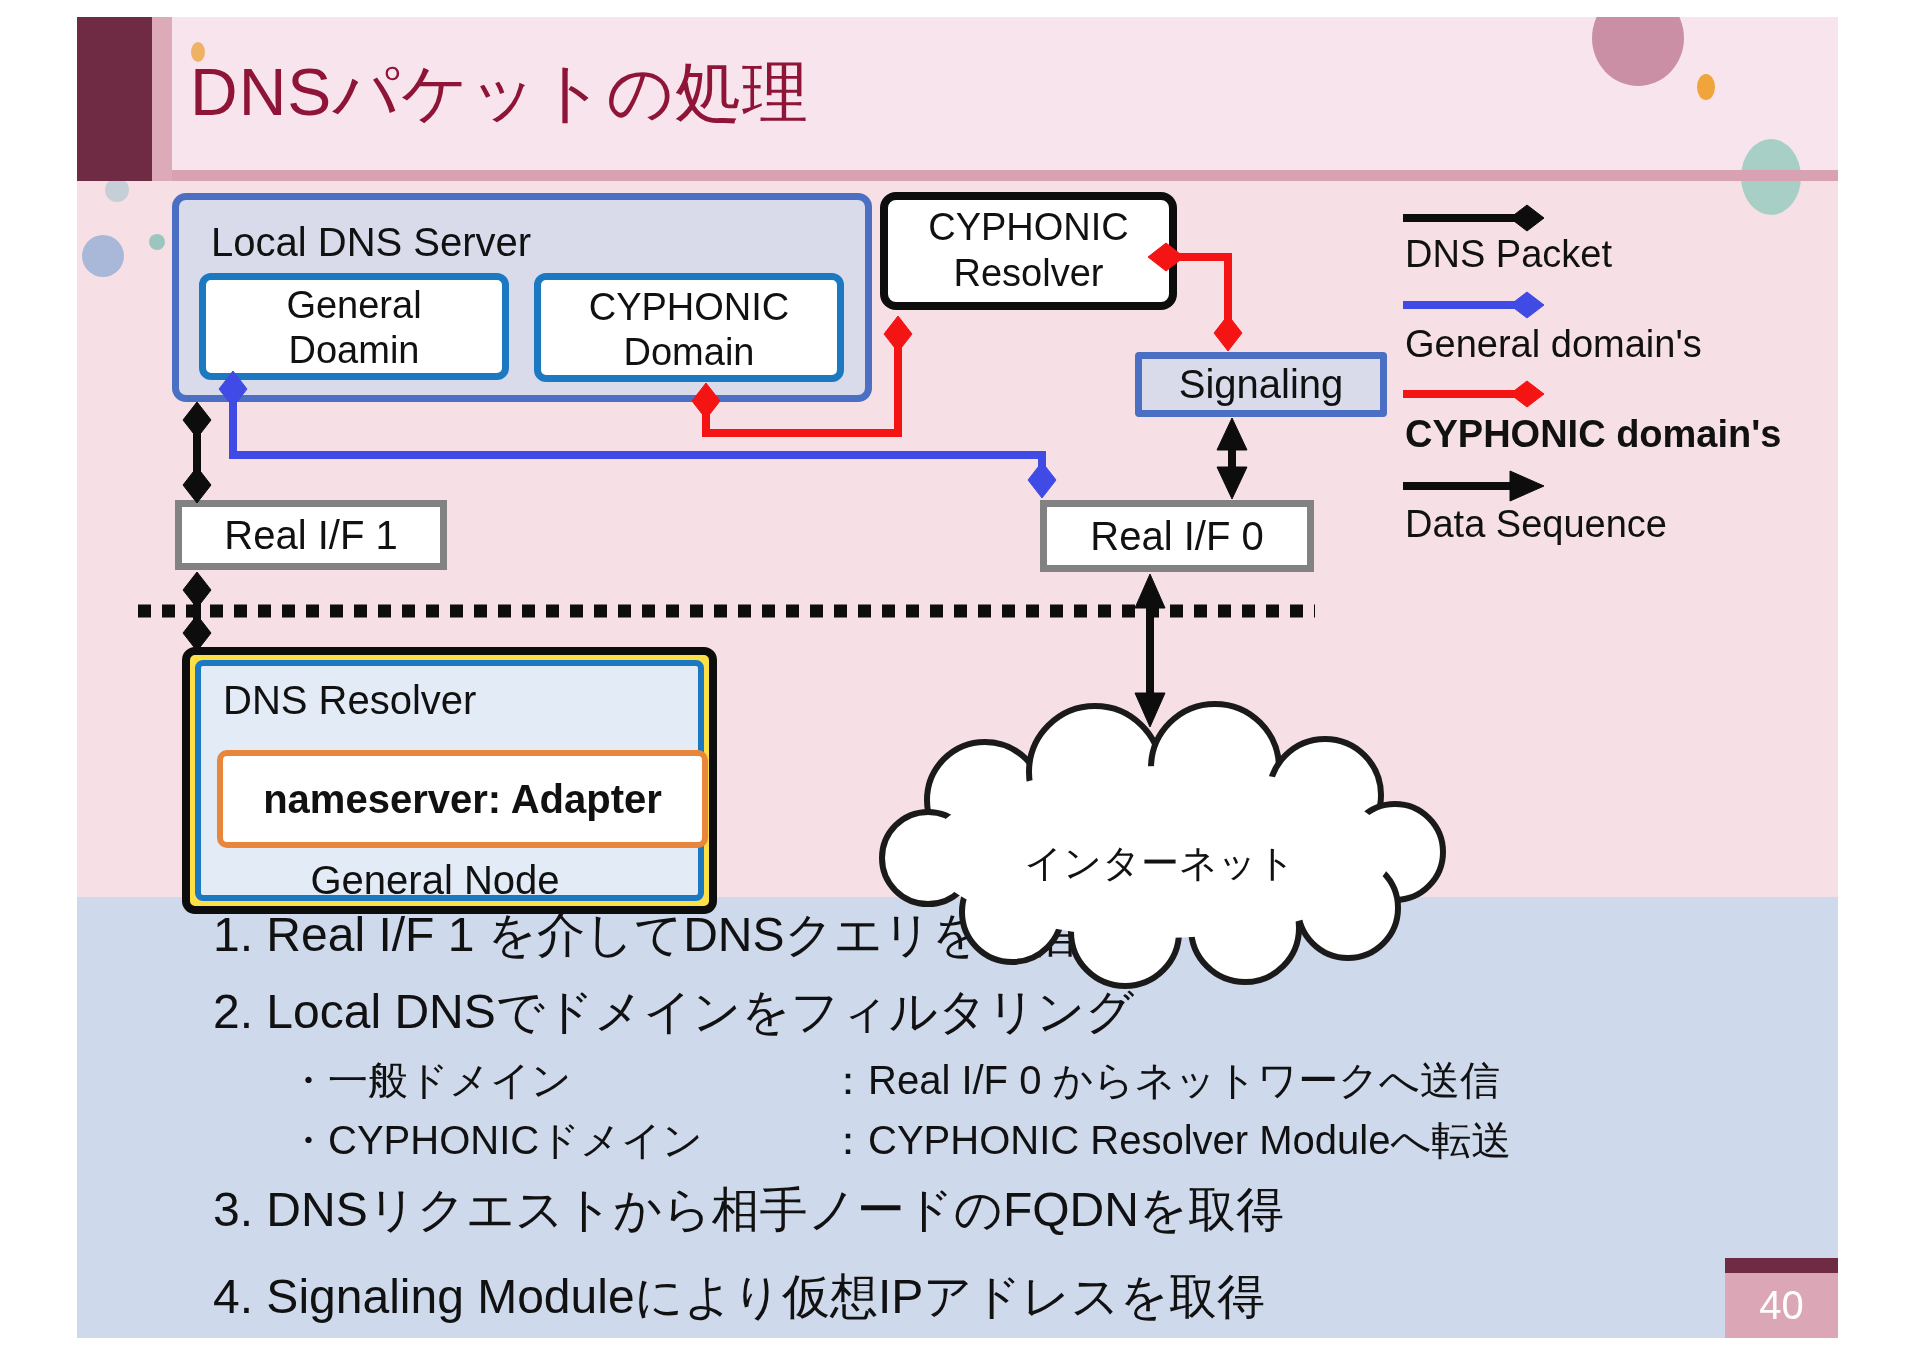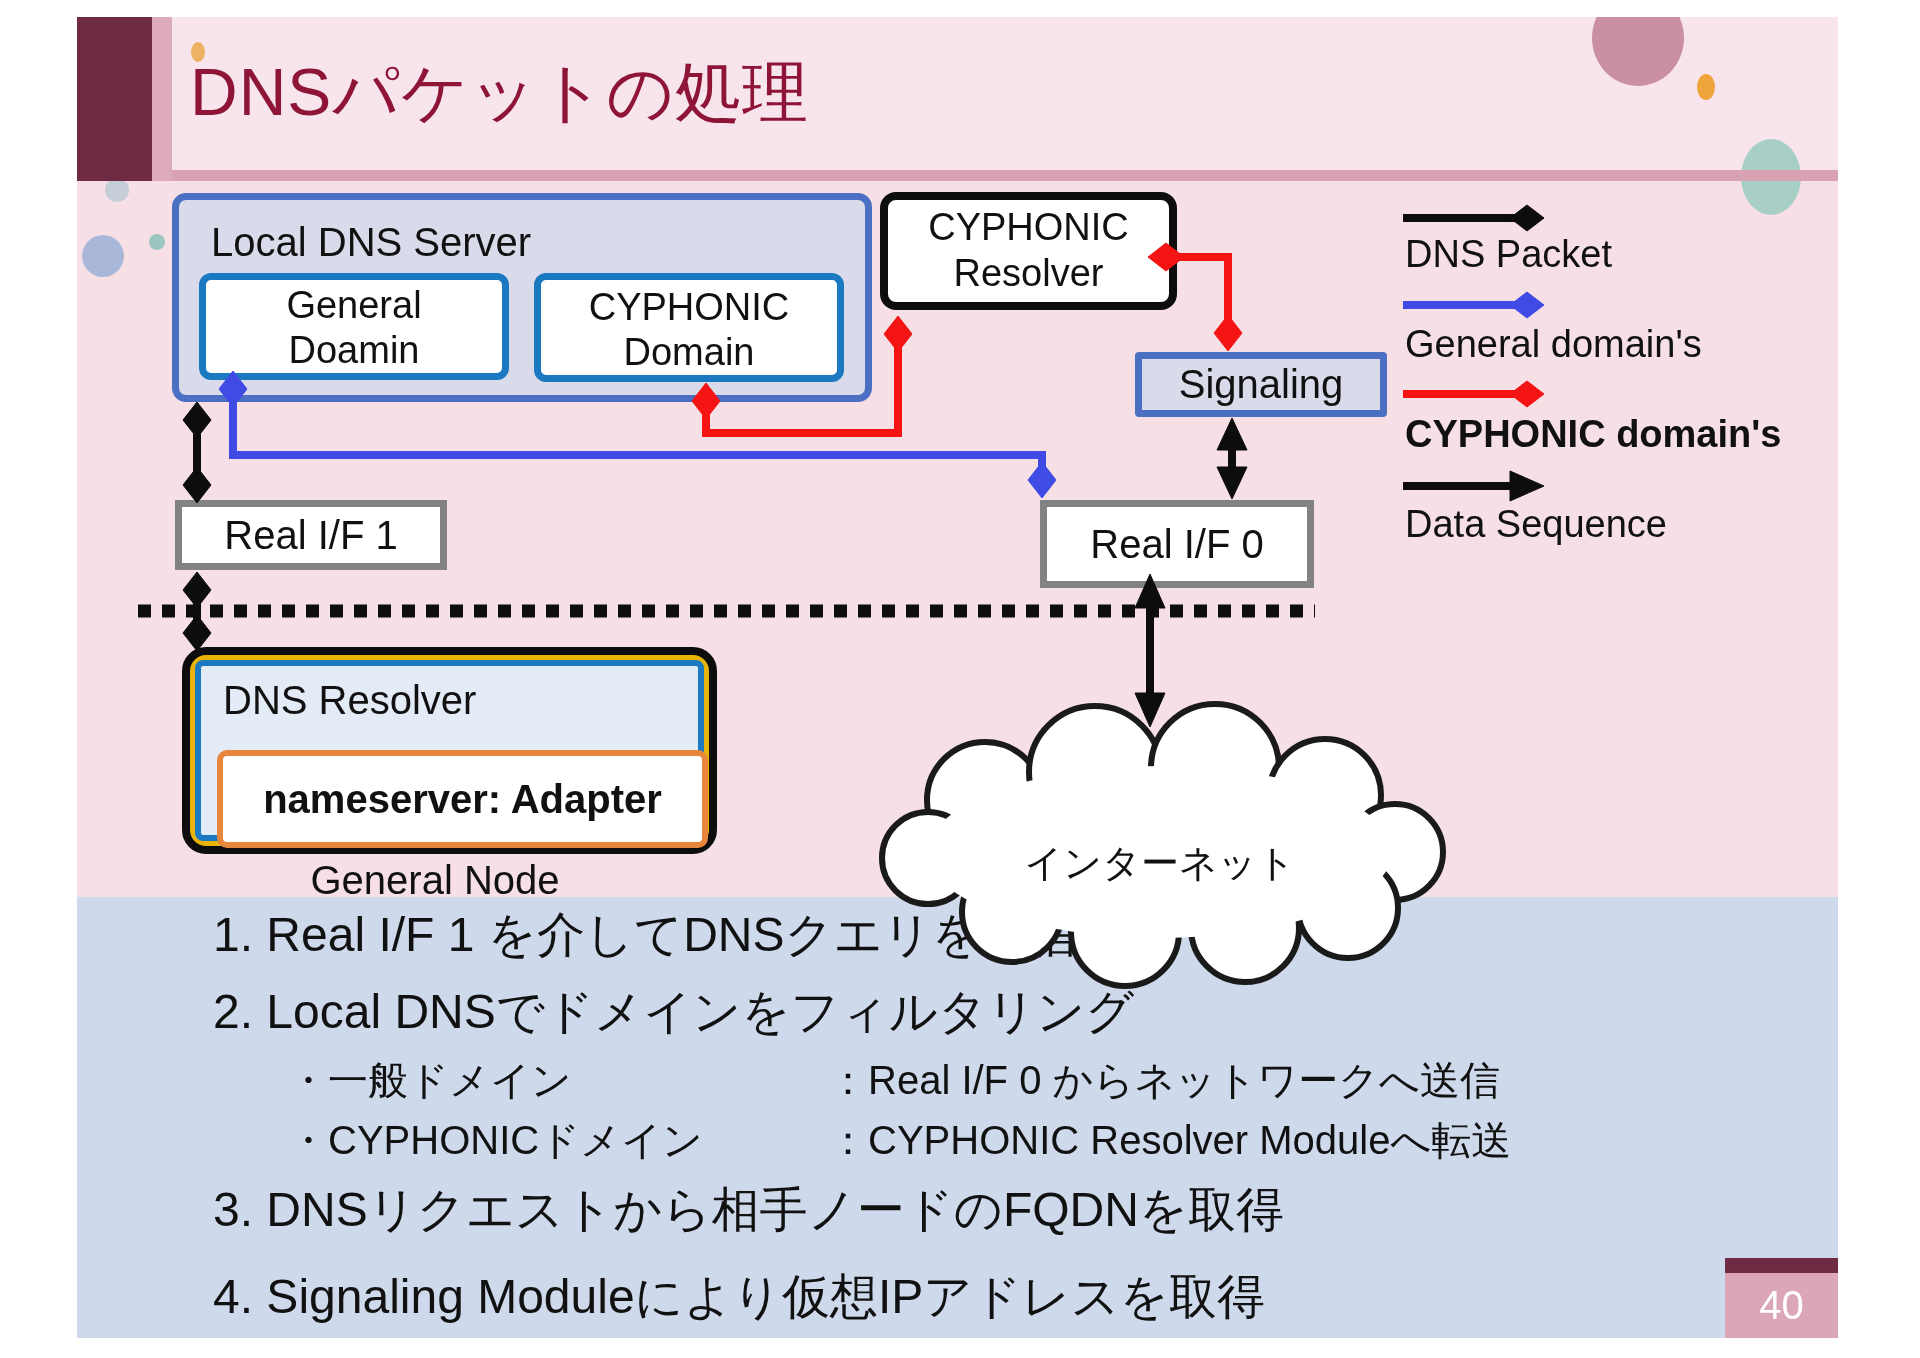--- a/index.html
+++ b/index.html
@@ -18,22 +18,22 @@
   .box{position:absolute;box-sizing:border-box;z-index:6;margin-left:32px;}
   .box-localdns{left:140px;top:193px;width:700px;height:209px;background:#d9dbeb;border:7px solid #4a6fc3;border-radius:14px;}
   .lbl-localdns{position:absolute;left:32px;top:20px;font-size:40px;}
   .box-inner-blue{background:#fff;border:7px solid #1b79c2;border-radius:12px;display:flex;align-items:flex-end;justify-content:center;text-align:center;font-size:38px;line-height:1.18;}
   .box-gdomain{left:167px;top:273px;width:310px;height:107px;}
   .box-cdomain{left:502px;top:273px;width:310px;height:109px;}
   .box-resolver{left:848px;top:192px;width:297px;height:118px;background:#fff;border:8px solid #0d0d0d;border-radius:16px;display:flex;align-items:center;justify-content:center;text-align:center;font-size:38px;line-height:1.2;}
   .box-signaling{left:1103px;top:352px;width:252px;height:65px;background:#d9dbeb;border:7px solid #4a6fc3;border-radius:4px;display:flex;align-items:center;justify-content:center;font-size:40px;}
   .box-realif{background:#fff;border:7px solid #828282;display:flex;align-items:center;justify-content:center;font-size:40px;}
   .box-realif1{left:143px;top:500px;width:272px;height:70px;}
-  .box-realif0{left:1008px;top:500px;width:274px;height:88px;}
-  .box-dnsresolver{left:150px;top:647px;width:535px;height:207px;background:#eab308;border:8px solid #0d0d0d;border-radius:24px;}
+  .box-realif0{left:1008px;top:500px;width:274px;height:72px;}
+  .box-dnsresolver{left:150px;top:647px;width:535px;height:267px;background:#fde047;border:8px solid #0d0d0d;border-radius:13px;}
   .dnsresolver-inner{position:absolute;left:5px;top:5px;right:5px;bottom:5px;background:#e3ebf6;border:6px solid #1b79c2;border-radius:8px;}
   .lbl-dnsresolver{position:absolute;left:22px;top:12px;font-size:40px;}
   .box-nameserver{position:absolute;left:16px;top:84px;width:479px;height:86px;background:#fff;border:6px solid #e8873c;border-radius:10px;display:flex;align-items:center;justify-content:center;font-size:40px;font-weight:bold;}
   .lbl-generalnode{left:265px;top:858px;width:340px;text-align:center;font-size:40px;z-index:6;}
   .lbl-cloud{left:1010px;top:838px;width:300px;text-align:center;font-size:38px;z-index:8;}
   .legend-label{position:absolute;left:1405px;font-size:38px;z-index:6;}
   .svg-overlay{position:absolute;left:0;top:0;width:1920px;height:1358px;z-index:7;pointer-events:none;}
   .conn-black{stroke:#0d0d0d;fill:#0d0d0d;}
   .conn-blue{stroke:#3f4be4;fill:#3f4be4;}
   .conn-red{stroke:#f41414;fill:#f41414;}

